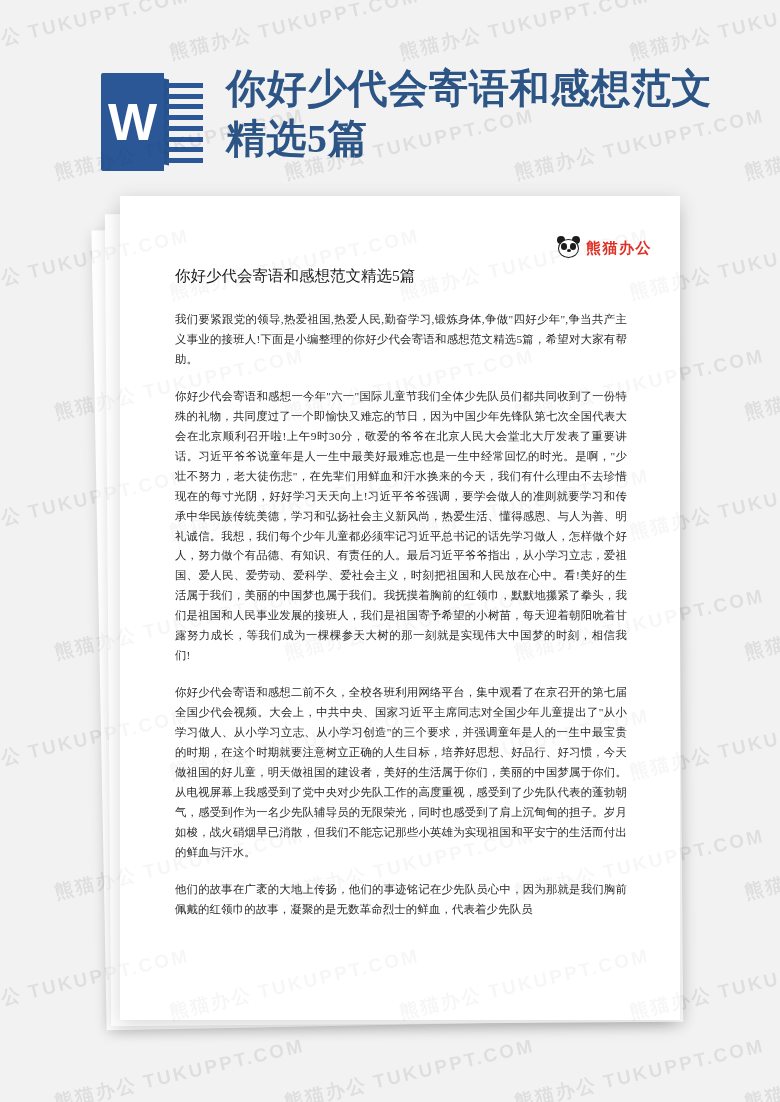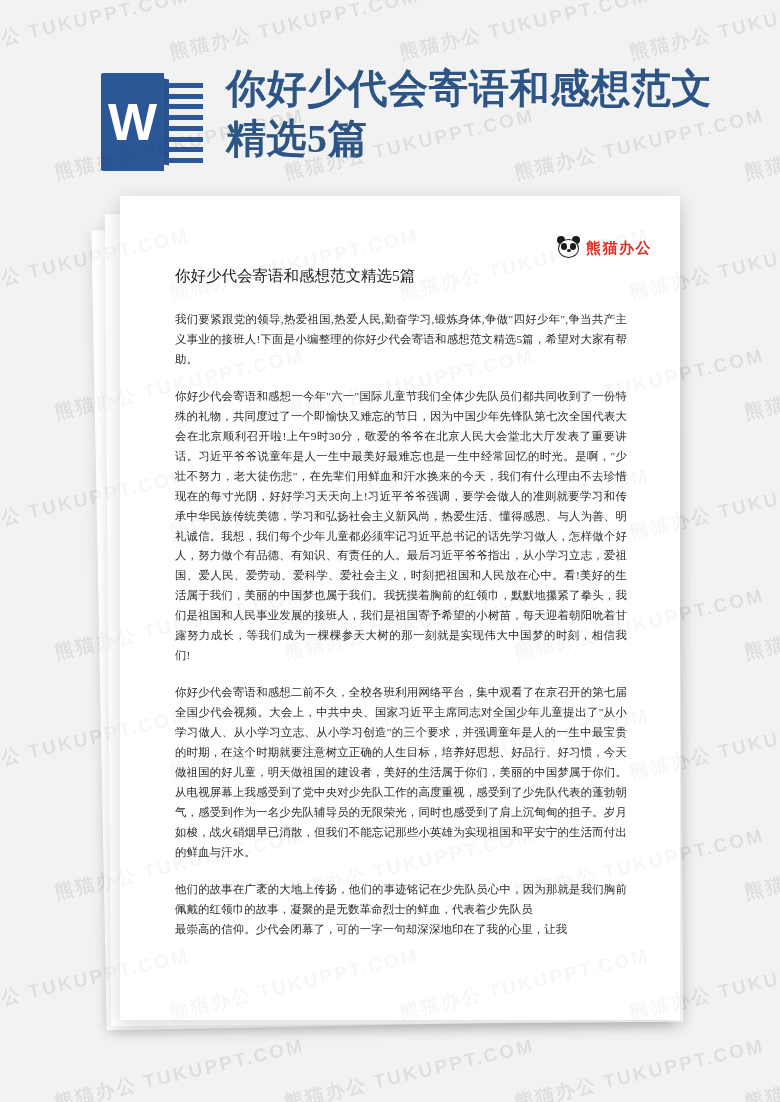--- a/index.html
+++ b/index.html
@@ -323,21 +323,20 @@
         <span id="brand-text">熊猫办公</span>
       </div>
 
       <h2 id="doc-title">你好少代会寄语和感想范文精选5篇</h2>
 
       <div id="paras">
         <p class="para">我们要紧跟党的领导,热爱祖国,热爱人民,勤奋学习,锻炼身体,争做"四好少年",争当共产主义事业的接班人!下面是小编整理的你好少代会寄语和感想范文精选5篇，希望对大家有帮助。</p>
         <p class="para">你好少代会寄语和感想一今年"六一"国际儿童节我们全体少先队员们都共同收到了一份特殊的礼物，共同度过了一个即愉快又难忘的节日，因为中国少年先锋队第七次全国代表大会在北京顺利召开啦!上午9时30分，敬爱的爷爷在北京人民大会堂北大厅发表了重要讲话。习近平爷爷说童年是人一生中最美好最难忘也是一生中经常回忆的时光。是啊，"少壮不努力，老大徒伤悲"，在先辈们用鲜血和汗水换来的今天，我们有什么理由不去珍惜现在的每寸光阴，好好学习天天向上!习近平爷爷强调，要学会做人的准则就要学习和传承中华民族传统美德，学习和弘扬社会主义新风尚，热爱生活、懂得感恩、与人为善、明礼诚信。我想，我们每个少年儿童都必须牢记习近平总书记的话先学习做人，怎样做个好人，努力做个有品德、有知识、有责任的人。最后习近平爷爷指出，从小学习立志，爱祖国、爱人民、爱劳动、爱科学、爱社会主义，时刻把祖国和人民放在心中。看!美好的生活属于我们，美丽的中国梦也属于我们。我抚摸着胸前的红领巾，默默地攥紧了拳头，我们是祖国和人民事业发展的接班人，我们是祖国寄予希望的小树苗，每天迎着朝阳吮着甘露努力成长，等我们成为一棵棵参天大树的那一刻就是实现伟大中国梦的时刻，相信我们!</p>
         <p class="para">你好少代会寄语和感想二前不久，全校各班利用网络平台，集中观看了在京召开的第七届全国少代会视频。大会上，中共中央、国家习近平主席同志对全国少年儿童提出了"从小学习做人、从小学习立志、从小学习创造"的三个要求，并强调童年是人的一生中最宝贵的时期，在这个时期就要注意树立正确的人生目标，培养好思想、好品行、好习惯，今天做祖国的好儿童，明天做祖国的建设者，美好的生活属于你们，美丽的中国梦属于你们。从电视屏幕上我感受到了党中央对少先队工作的高度重视，感受到了少先队代表的蓬勃朝气，感受到作为一名少先队辅导员的无限荣光，同时也感受到了肩上沉甸甸的担子。岁月如梭，战火硝烟早已消散，但我们不能忘记那些小英雄为实现祖国和平安宁的生活而付出的鲜血与汗水。</p>
         <p class="para tight">他们的故事在广袤的大地上传扬，他们的事迹铭记在少先队员心中，因为那就是我们胸前佩戴的红领巾的故事，凝聚的是无数革命烈士的鲜血，代表着少先队员</p>
-        <p class="para tight">最崇高的信仰。少代会闭幕了，可的一字一句却深深地印在了我的心里，让我</p>
       </div>
 
     </div>
   </div>
 </div>
 
 <div id="header">
   <div id="word-icon">
     <span class="wi-page"></span>
     <span class="wi-w">W</span>

